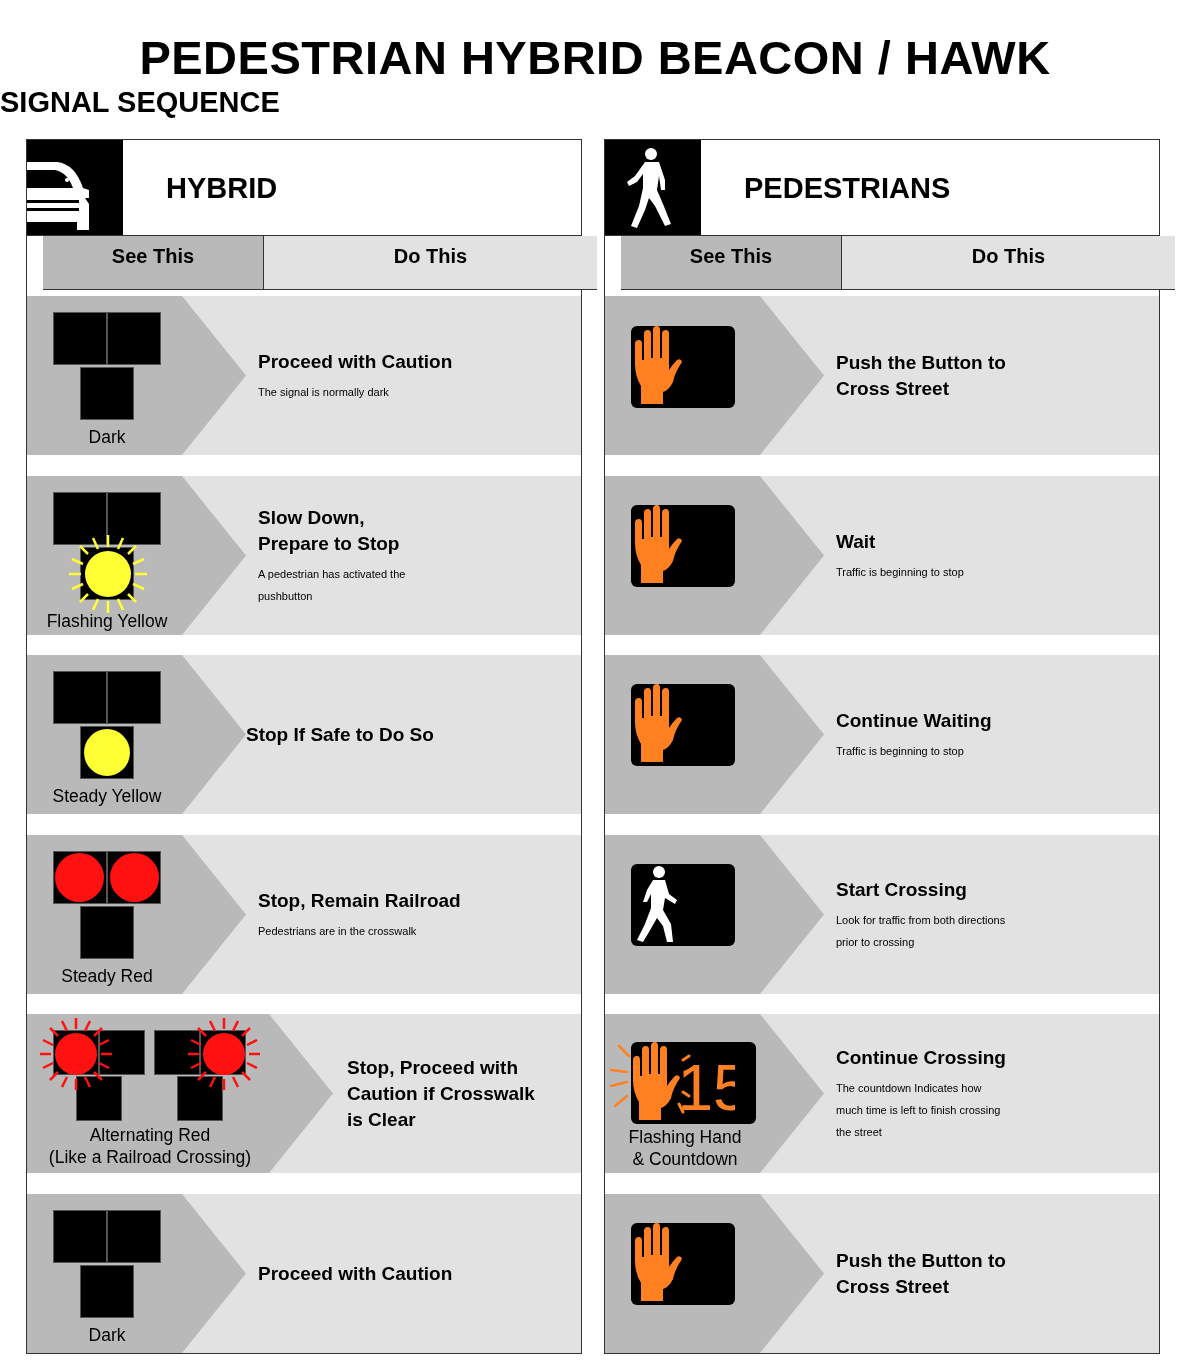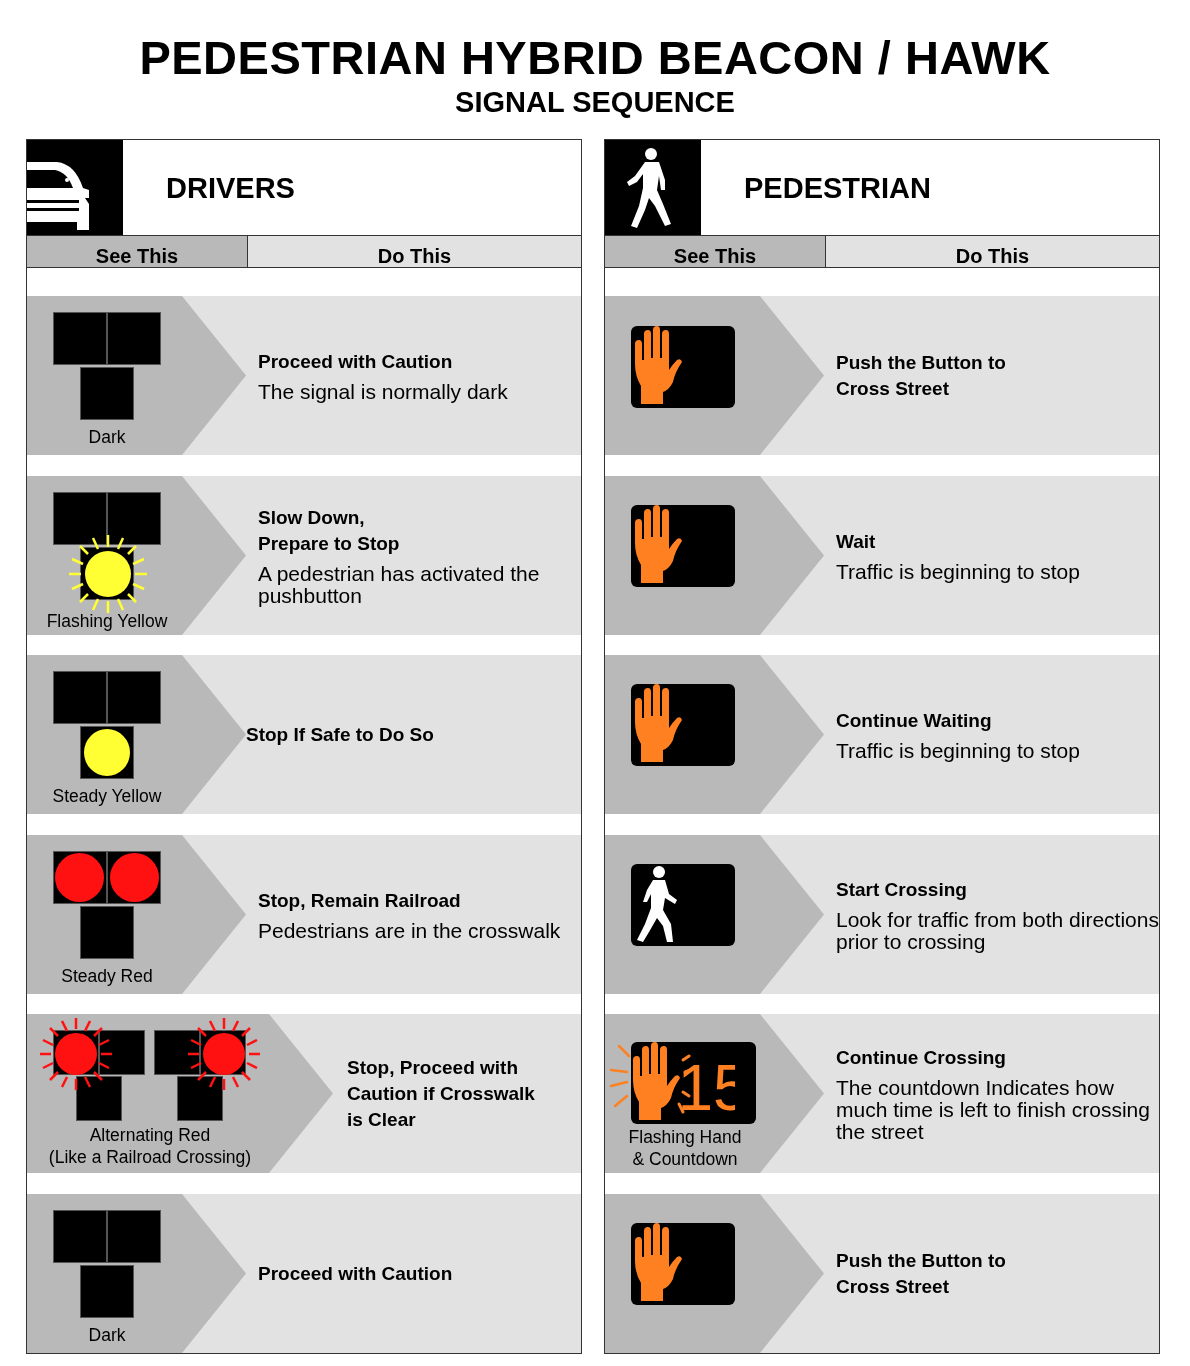--- a/index.html
+++ b/index.html
@@ -1,33 +1,33 @@
 <!DOCTYPE html>
 <html><head>
 <meta charset="utf-8">
 <style>
   * { box-sizing: border-box; margin: 0; padding: 0; }
   body { width: 1190px; height: 1366px; background: #fff; font-family: "Liberation Sans", sans-serif; position: relative; overflow: hidden; color: #000; }
   .title { position: absolute; left: 0; top: 30px; width: 1190px; text-align: center; font-weight: bold; font-size: 47px; letter-spacing: 0.5px; }
-  .subtitle { position: absolute; left: 0; top: 86px; width: 1190px; text-align: center; font-weight: bold; font-size: 29px; }
+  .subtitle { position: absolute; left: 0; top: 86px; width: 1190px; text-align: left; font-weight: bold; font-size: 29px; }
   .panel { position: absolute; top: 139px; width: 556px; height: 1215px; border: 1.5px solid #333; }
   .panel.left { left: 26px; }
   .panel.right { left: 604px; }
   .phead { position: absolute; left: 0; top: 0; width: 100%; height: 96px; border-bottom: 1.5px solid #333; }
   .picon { position: absolute; left: 0; top: 0; width: 96px; height: 95px; background: #000; }
   .ptitle { position: absolute; left: 139px; top: 32px; font-weight: bold; font-size: 29px; }
-  .colhead { position: absolute; left: 0; top: 96px; width: 100%; height: 32px; border-bottom: 1.5px solid #333; }
+  .colhead { position: absolute; left: 16px; top: 96px; width: 100%; height: 54px; border-bottom: 1.5px solid #333; }
   .col-see { position: absolute; left: 0; top: 0; width: 221px; height: 100%; background: #b9b9b9; border-right: 1.5px solid #333; text-align: center; font-weight: bold; font-size: 20px; line-height: 40px; }
   .col-do { position: absolute; left: 221px; top: 0; right: 0; height: 100%; background: #e2e2e2; text-align: center; font-weight: bold; font-size: 20px; line-height: 40px; }
   .row { position: absolute; left: 0; width: 100%; height: 159px; background: #e2e2e2; }
   .row .chev { position: absolute; left: 0; top: 0; height: 100%; }
   .row .see { position: absolute; left: 0; top: 0; height: 100%; }
   .row .do { position: absolute; top: 0; height: 100%; display: flex; flex-direction: column; justify-content: center; }
   .do-title { font-weight: bold; font-size: 19px; line-height: 26px; white-space: pre-line; }
-  .do-desc { font-size: 21px; line-height: 22px; margin-top: 6px; white-space: pre-line; }
+  .do-desc { font-size: 11px; line-height: 22px; margin-top: 6px; white-space: pre-line; }
   .cap { position: absolute; font-size: 17.5px; text-align: center; line-height: 22px; white-space: pre-line; }
   .box { position: absolute; background: #000; border: 1px solid #555; }
   .ped-box { position: absolute; background: #000; border-radius: 6px; }
 </style>
 </head>
 <body>
 
 <div class="title">PEDESTRIAN HYBRID BEACON / HAWK</div>
 <div class="subtitle">SIGNAL SEQUENCE</div>
 
@@ -35,21 +35,21 @@
   <div class="phead">
     <div class="picon">
       <svg width="96" height="95" viewBox="0 0 96 95">
         <path d="M0 22 L30 22 Q48 24 56 48 L62 50 L62 58 L58 58 L62 64 L62 90 L50 90 L50 82 L0 82 Z" fill="#fff"></path>
         <path d="M0 30 L28 30 Q40 32 46 48 L0 48 Z" fill="#000"></path>
         <rect x="0" y="60" width="52" height="3" fill="#000"></rect>
         <rect x="0" y="68" width="52" height="3" fill="#000"></rect>
         <circle cx="40" cy="40" r="2" fill="#fff"></circle>
       </svg>
     </div>
-    <div class="ptitle">DRIVERS</div>
+    <div class="ptitle">HYBRID</div>
   </div>
   <div class="colhead">
     <div class="col-see">See This</div>
     <div class="col-do">Do This</div>
   </div>
 
   <div class="row" style="top:156px">
     <svg class="chev" width="556" height="159">
         <polygon points="0,0 155,0 219,79.5 155,159 0,159" fill="#b9b9b9"></polygon>
       </svg>
@@ -220,21 +220,21 @@
 <div class="panel right">
   <div class="phead">
     <div class="picon">
       <svg width="96" height="95" viewBox="0 0 96 95">
         <g fill="#fff">
           <circle cx="46" cy="14" r="6"></circle>
           <path d="M40 22 L54 22 L60 40 L60 50 L56 50 L54 36 L52 50 L58 64 L66 84 L60 86 L50 66 L44 58 L40 70 L32 88 L26 86 L34 66 L38 48 L38 34 L32 42 L24 46 L22 42 L30 36 Z"></path>
         </g>
       </svg>
     </div>
-    <div class="ptitle">PEDESTRIAN</div>
+    <div class="ptitle">PEDESTRIANS</div>
   </div>
   <div class="colhead">
     <div class="col-see">See This</div>
     <div class="col-do">Do This</div>
   </div>
 
   <div class="row" style="top:156px">
     <svg class="chev" width="556" height="159">
         <polygon points="0,0 155,0 219,79.5 155,159 0,159" fill="#b9b9b9"></polygon>
       </svg>

